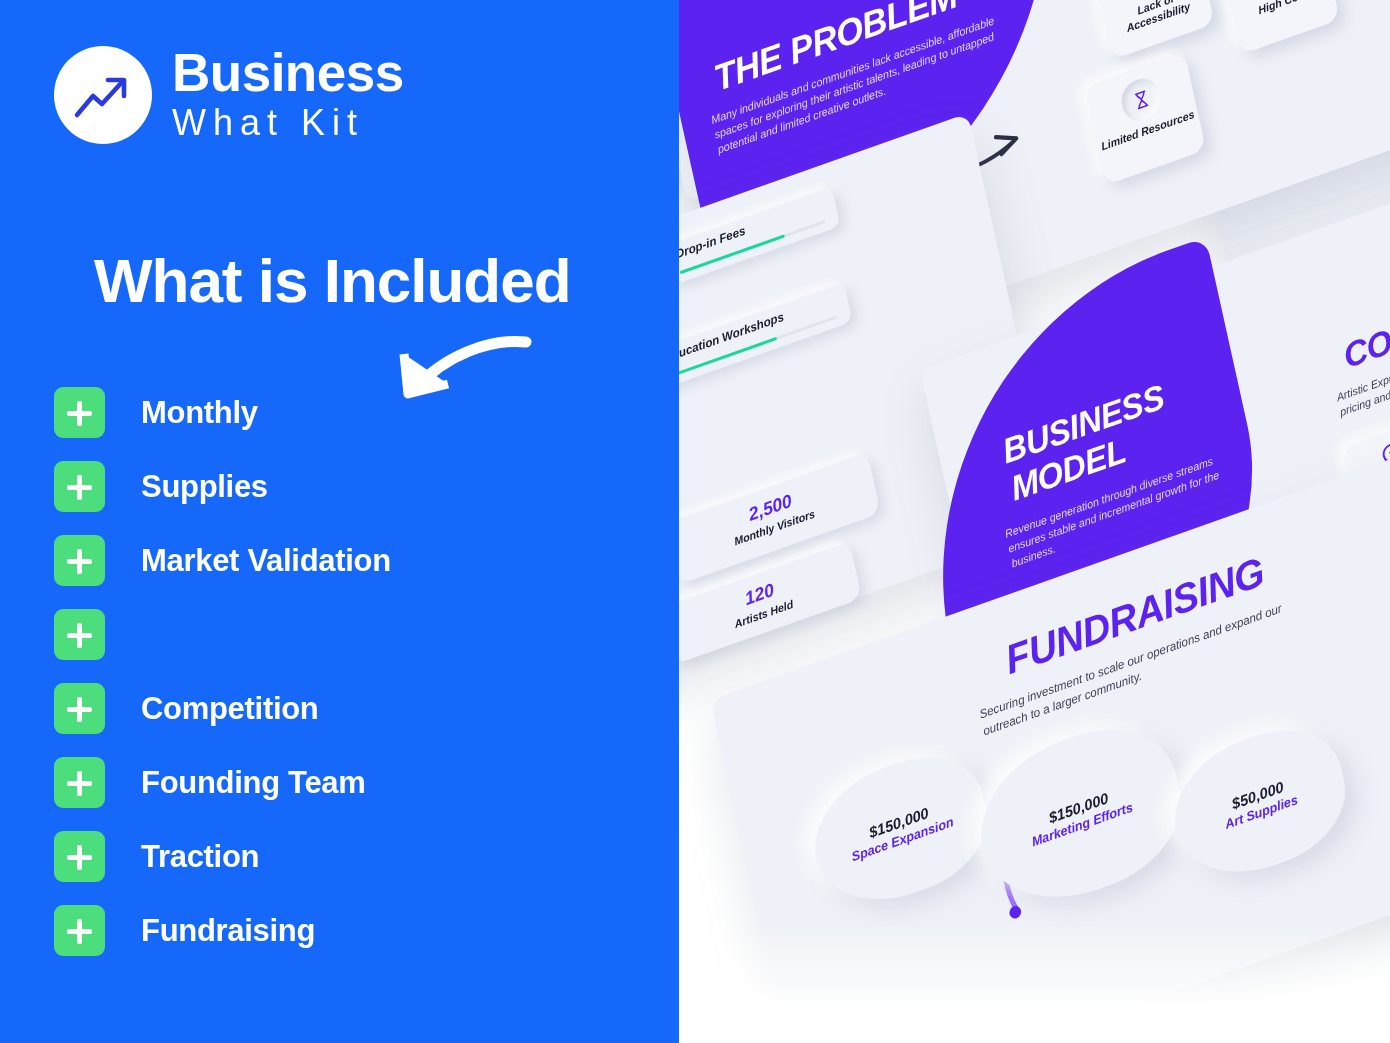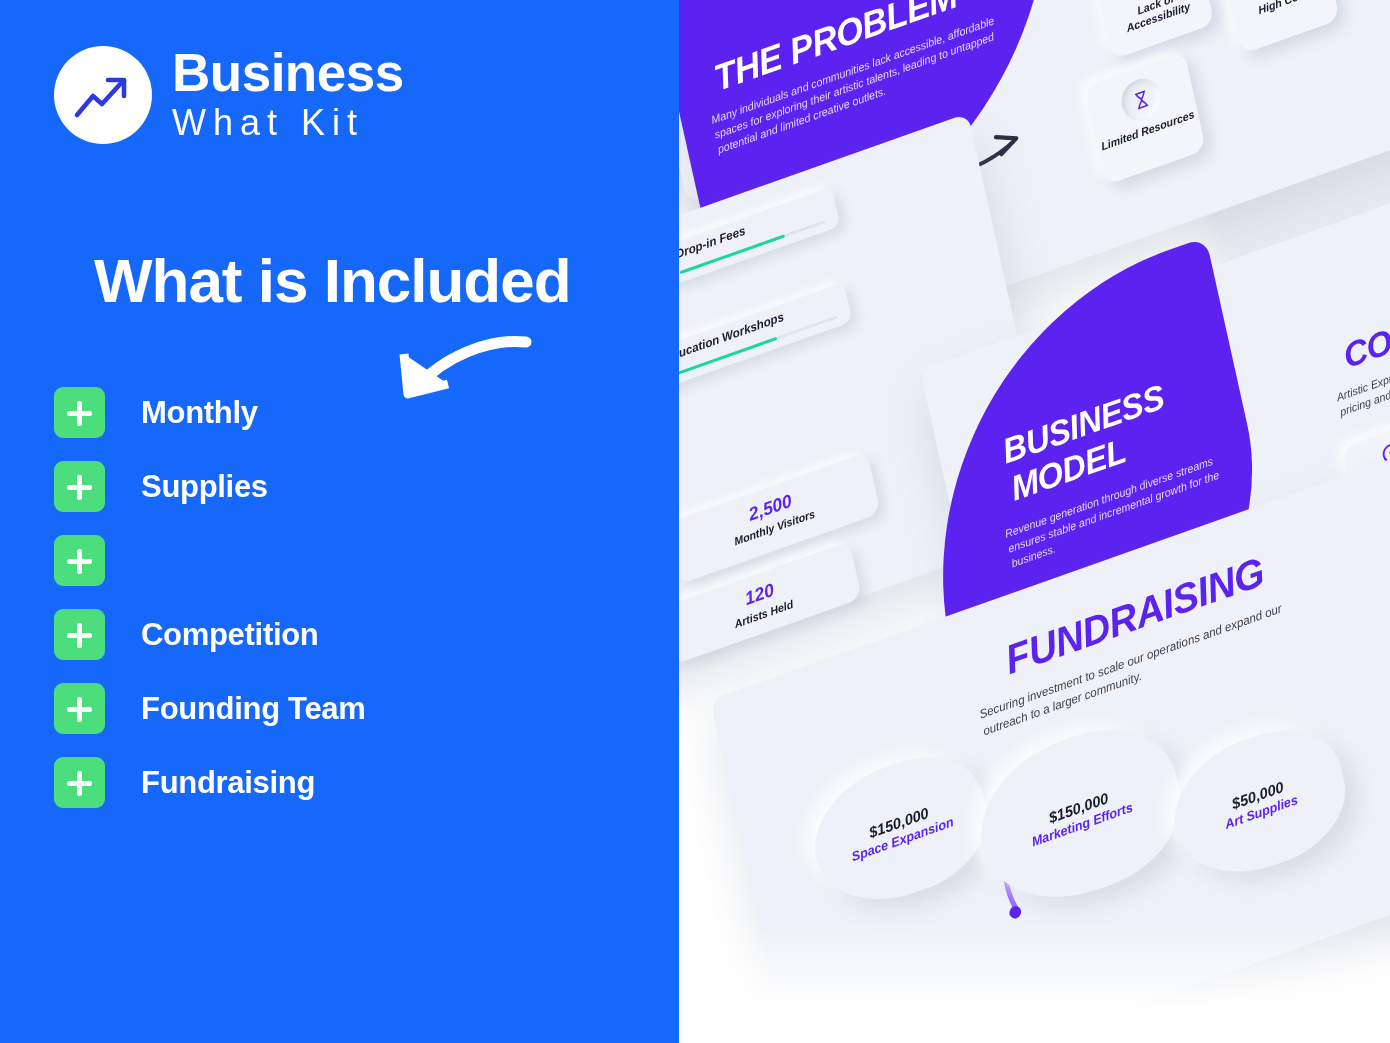--- a/index.html
+++ b/index.html
@@ -354,27 +354,35 @@
     <div class="feature-item">
       <div class="plus-box"></div>
       <div class="feature-label">Monthly</div>
     </div>
     <div class="feature-item">
       <div class="plus-box"></div>
       <div class="feature-label">Supplies</div>
     </div>
     <div class="feature-item">
       <div class="plus-box"></div>
+      <div class="feature-label">Market Validation</div>
+    </div>
+    <div class="feature-item">
+      <div class="plus-box"></div>
     </div>
     <div class="feature-item">
       <div class="plus-box"></div>
       <div class="feature-label">Competition</div>
     </div>
     <div class="feature-item">
       <div class="plus-box"></div>
       <div class="feature-label">Founding Team</div>
+    </div>
+    <div class="feature-item">
+      <div class="plus-box"></div>
+      <div class="feature-label">Traction</div>
     </div>
     <div class="feature-item">
       <div class="plus-box"></div>
       <div class="feature-label">Fundraising</div>
     </div>
   </div>
 </div>
 
 </body></html>

